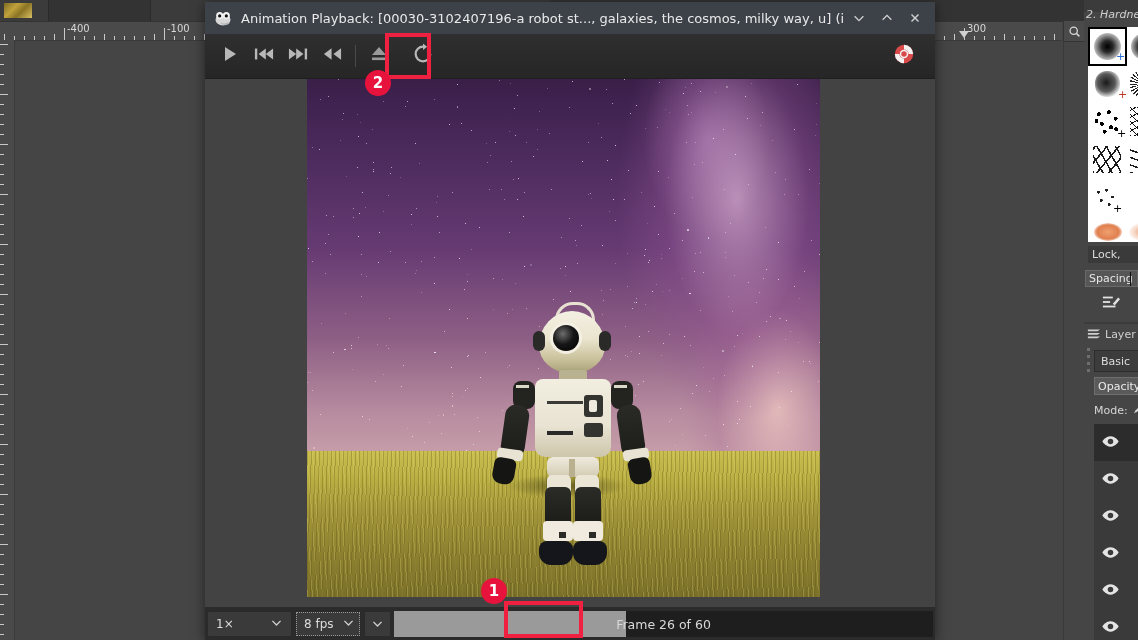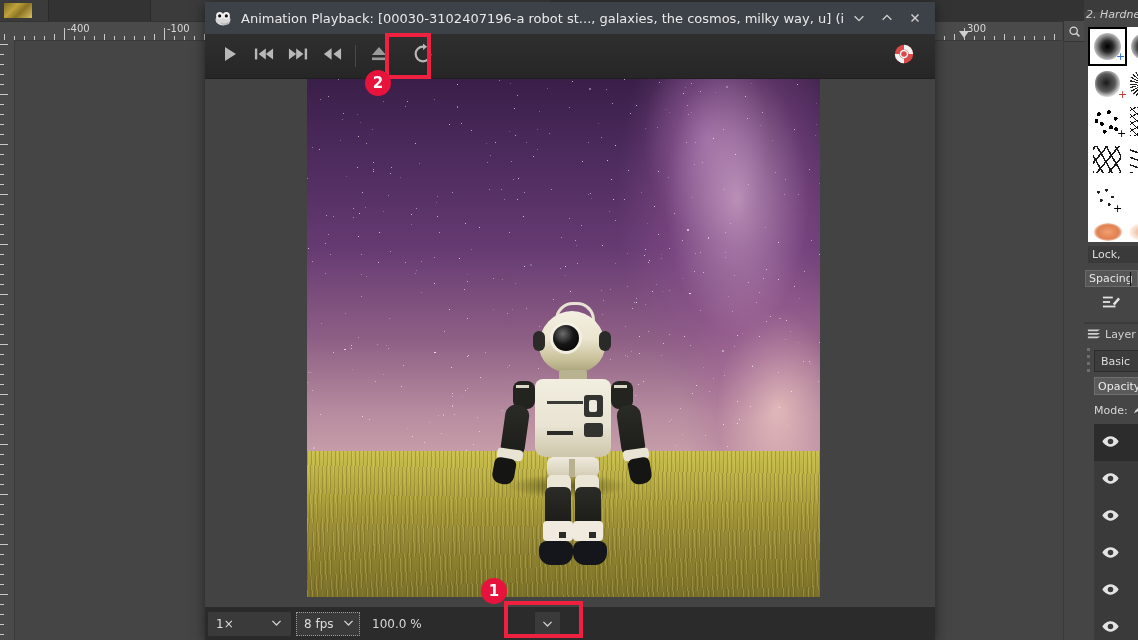--- a/index.html
+++ b/index.html
@@ -1281,30 +1281,31 @@
         </span>
       </div>
       <div class="combo fps">
         <span class="lbl">8 fps</span>
         <span class="cv" style="padding:0 6px 0 2px;">
           <svg width="13" height="13" viewBox="0 0 16 16">
               <polyline points="3,6 8,11 13,6" fill="none" stroke="#cfcfcf" stroke-width="1.7"></polyline>
             </svg>
         </span>
       </div>
-      <div class="pct-field">
-        <span>100.0 %</span>
-      </div>
       <div class="pct-caret">
         <span>
           <svg width="13" height="13" viewBox="0 0 16 16">
               <polyline points="3,6 8,11 13,6" fill="none" stroke="#cfcfcf" stroke-width="1.7"></polyline>
             </svg>
         </span>
       </div>
+      <div class="progress-wrap">
+        <div class="progress-fill" id="prog-fill" style="width: 43%;"></div>
+        <div class="progress-text">Frame 26 of 60</div>
+      </div>
     </div>
   </div>
 
   <div class="hl-box" style="left:385px; top:33px; width:46px; height:46px;"></div>
   <div class="badge" style="left:365px; top:70px;">2</div>
 
   <div class="hl-box" style="left:504px; top:601px; width:79px; height:37px;"></div>
   <div class="badge" style="left:481px; top:578px;">1</div>
 
 </div>

